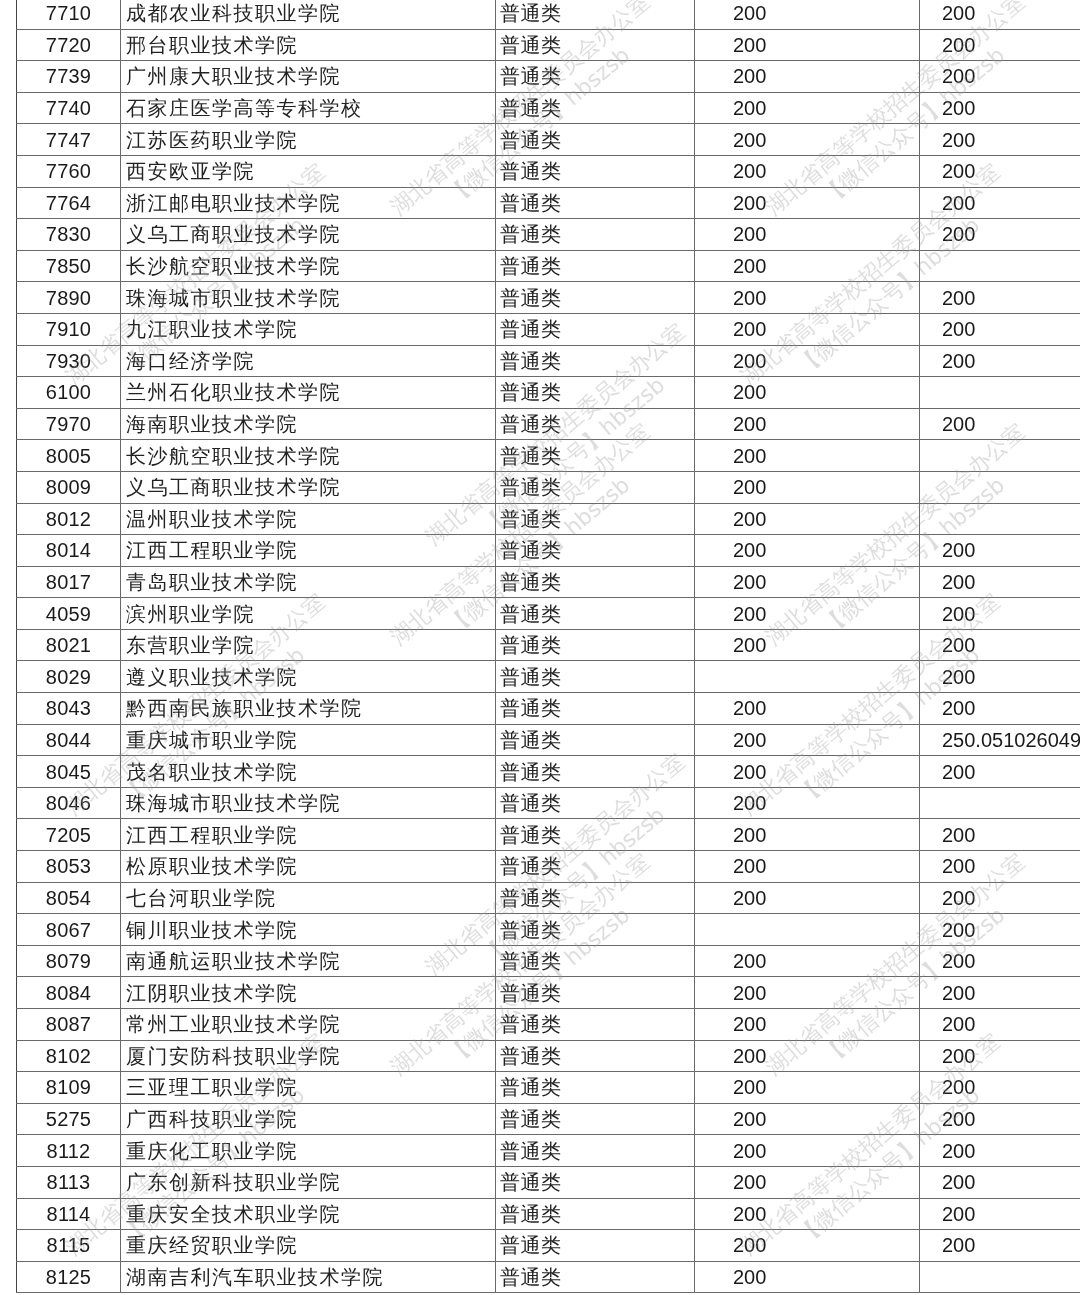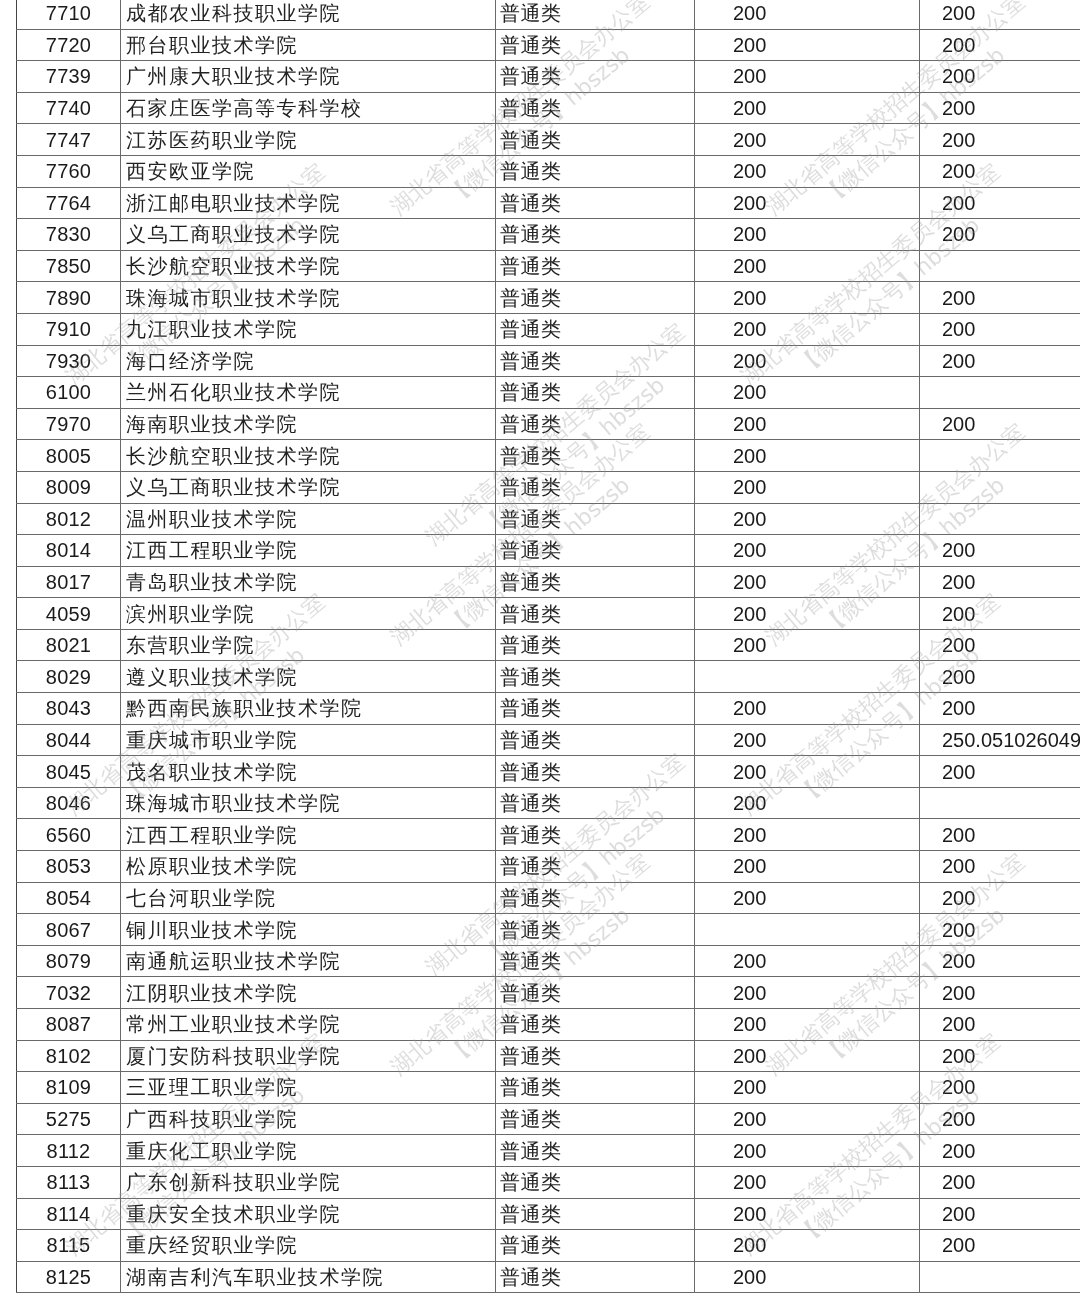--- a/index.html
+++ b/index.html
@@ -245,21 +245,21 @@
           <td class="c-v2">200</td>
         </tr>
         <tr>
           <td class="c-code">8046</td>
           <td class="c-name">珠海城市职业技术学院</td>
           <td class="c-type">普通类</td>
           <td class="c-v1">200</td>
           <td class="c-v2"></td>
         </tr>
         <tr>
-          <td class="c-code">6560</td>
+          <td class="c-code">7205</td>
           <td class="c-name">江西工程职业学院</td>
           <td class="c-type">普通类</td>
           <td class="c-v1">200</td>
           <td class="c-v2">200</td>
         </tr>
         <tr>
           <td class="c-code">8053</td>
           <td class="c-name">松原职业技术学院</td>
           <td class="c-type">普通类</td>
           <td class="c-v1">200</td>
@@ -280,21 +280,21 @@
           <td class="c-v2">200</td>
         </tr>
         <tr>
           <td class="c-code">8079</td>
           <td class="c-name">南通航运职业技术学院</td>
           <td class="c-type">普通类</td>
           <td class="c-v1">200</td>
           <td class="c-v2">200</td>
         </tr>
         <tr>
-          <td class="c-code">7032</td>
+          <td class="c-code">8084</td>
           <td class="c-name">江阴职业技术学院</td>
           <td class="c-type">普通类</td>
           <td class="c-v1">200</td>
           <td class="c-v2">200</td>
         </tr>
         <tr>
           <td class="c-code">8087</td>
           <td class="c-name">常州工业职业技术学院</td>
           <td class="c-type">普通类</td>
           <td class="c-v1">200</td>

